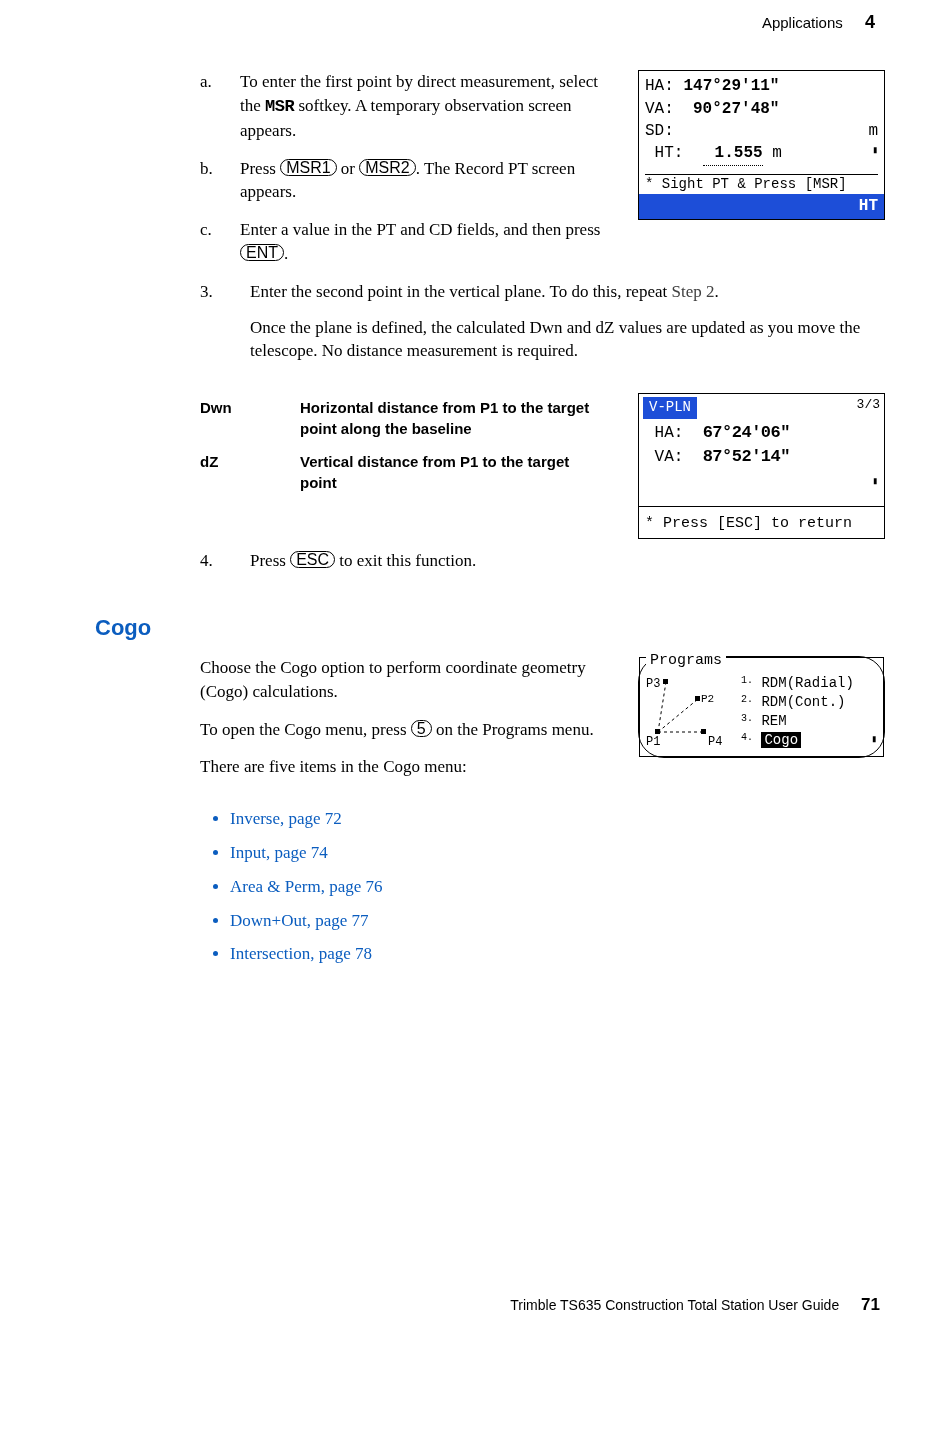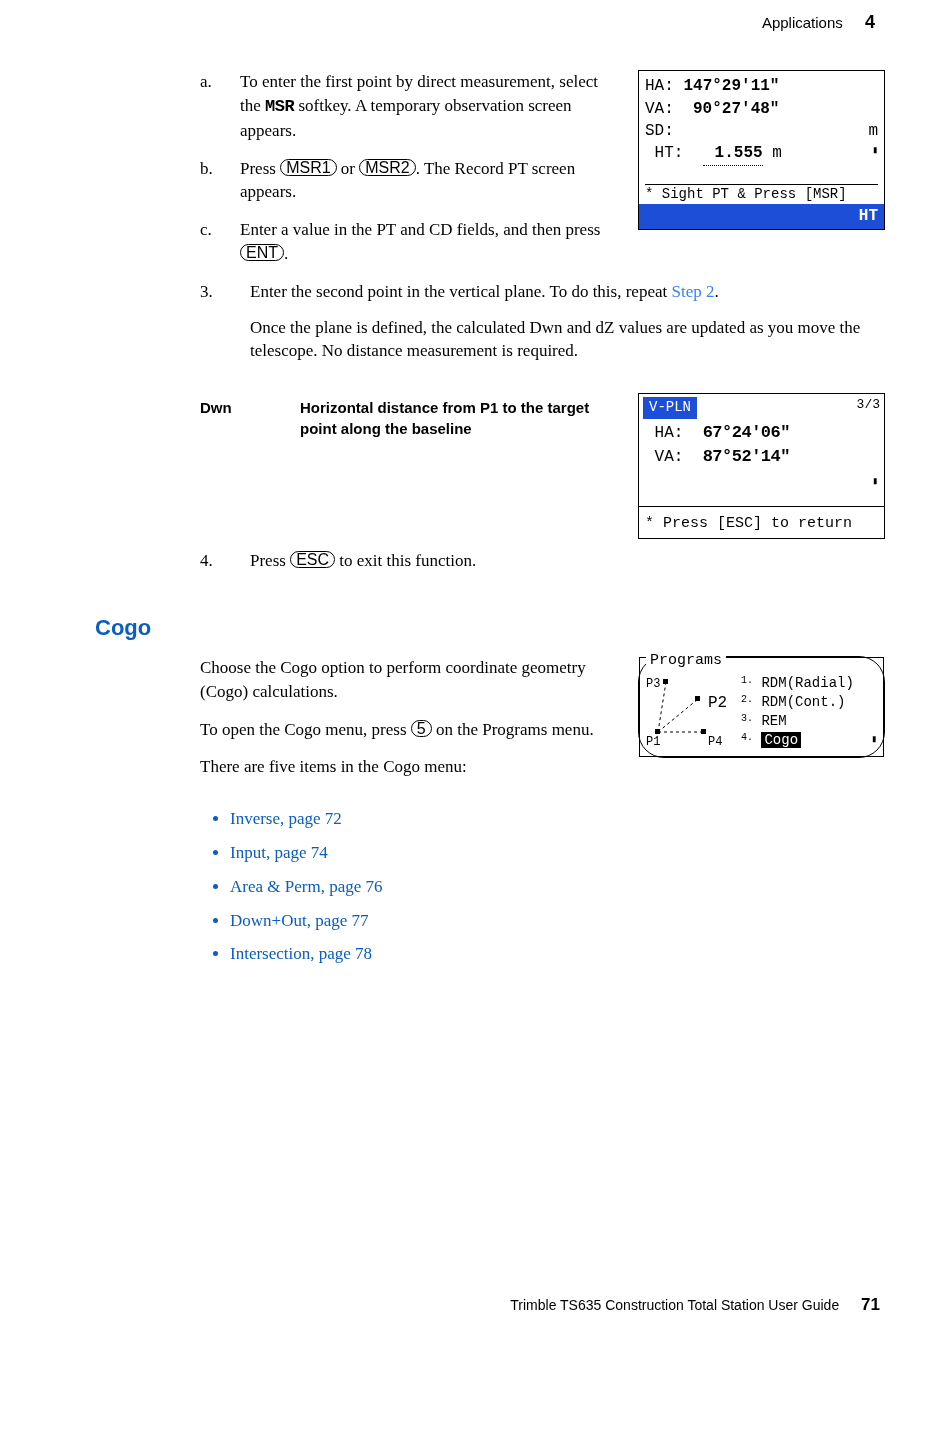--- a/index.html
+++ b/index.html
@@ -71,21 +71,21 @@
   .def-term { display: table-cell; font-weight: bold; padding: 4px 20px 8px 0; width:80px; vertical-align: top; }
   .def-desc { display: table-cell; font-weight: bold; padding: 4px 0 8px 0; vertical-align: top; }
 
   .screen2 { width: 245px; }
   .screen2 .tab { background:#1d4ed8; color:#fff; display:inline-block; padding:1px 6px; font-size:14px; }
   .screen2 .page-ind { float:right; font-size:13px; }
   .screen2 .foot { padding: 6px 6px 4px 6px; font-size:15px;}
 
   .note-line { margin: 18px 0 14px 55px; font-style: italic; }
   .note-line .lead { font-weight: bold; font-style: italic; }
-  .link { color: #3b82f6; text-align: center; }
+  .link { color: #404040; text-align: center; }
 
   .section-head {
     font-family: Arial, Helvetica, sans-serif;
     font-weight: bold;
     color: #0b5dbf;
     font-size: 22px;
     margin: 40px 0 12px 0;
   }
   .para { margin: 0 0 14px 55px; }
   .bullets { margin-left: 85px; list-style: disc; padding-left: 0; margin-top: 28px;}
@@ -123,21 +123,21 @@
     <span class="chap-num">4</span>
   </div>
 
   <div class="content-block clearfix">
 
     <div class="float-screen screen1">
       <div class="lcd">
         <div><span>HA:</span> <span class="b">147°29'11"</span></div>
         <div><span>VA:</span>&nbsp;&nbsp;<span class="b">90°27'48"</span></div>
         <div><span>SD:</span><span style="float:right">m</span></div>
-        <div style="border-bottom:1px solid #000; padding-bottom:18px;">&nbsp;<span>HT:</span>&nbsp;&nbsp;<span class="dotted b">1.555</span>&nbsp;<span>m</span><span class="bat">▮</span></div>
+        <div style="border-bottom:1px solid #000; padding-bottom:8px;">&nbsp;<span>HT:</span>&nbsp;&nbsp;<span class="dotted b">1.555</span>&nbsp;<span>m</span><span class="bat">▮</span></div>
         <div style="font-size:14px;">* Sight PT &amp; Press [MSR]</div>
       </div>
       <div class="footbar"><span>HT</span></div>
     </div>
 
     <div class="sub-steps">
       <div class="sub-step">
         <div class="letter">a.</div>
         <div class="txt">
           <span>To enter the first point by direct measurement, select the </span><span class="mono">MSR</span><span> softkey. A temporary observation screen appears.</span>
@@ -180,20 +180,24 @@
           <div>&nbsp;<span>HA:</span>&nbsp;&nbsp;<span class="mono" style="font-size:17px">67°24'06"</span></div>
           <div>&nbsp;<span>VA:</span>&nbsp;&nbsp;<span class="mono" style="font-size:17px">87°52'14"</span><span class="bat" style="margin-top:30px">▮</span></div>
         </div>
         <div class="foot" style="border-top:1px solid #000;">* Press [ESC] to return</div>
       </div>
 
       <div class="def-table">
         <div class="def-row">
           <div class="def-term">Dwn</div>
           <div class="def-desc">Horizontal distance from P1 to the target point along the baseline</div>
+        </div>
+        <div class="def-row">
+          <div class="def-term">dZ</div>
+          <div class="def-desc">Vertical distance from P1 to the target point</div>
         </div>
       </div>
     </div>
 
 
     <div class="step">
       <div class="num">4.</div>
       <div class="body">
         <span>Press </span><span class="keycap">ESC</span><span> to exit this function.</span>
       </div>
@@ -212,21 +216,21 @@
             <svg class="diag-svg" viewBox="0 0 95 70">
               <line x1="12" y1="58" x2="52" y2="25" stroke="#000" stroke-width="1" stroke-dasharray="3,3"></line>
               <line x1="12" y1="58" x2="58" y2="58" stroke="#000" stroke-width="1" stroke-dasharray="3,3"></line>
               <line x1="12" y1="58" x2="20" y2="8" stroke="#000" stroke-width="1" stroke-dasharray="3,3"></line>
               <rect x="9" y="55" width="5" height="5" fill="#000"></rect>
               <rect x="49" y="22" width="5" height="5" fill="#000"></rect>
               <rect x="55" y="55" width="5" height="5" fill="#000"></rect>
               <rect x="17" y="5" width="5" height="5" fill="#000"></rect>
             </svg>
             <span style="position:absolute; left:0; top:2px; font-size:12px;">P3</span>
-            <span style="position:absolute; left:62px; top:18px; font-size:16px;">P2</span>
+            <span style="position:absolute; left:55px; top:18px; font-size:11px;">P2</span>
             <span style="position:absolute; left:0; top:60px; font-size:12px;">P1</span>
             <span style="position:absolute; left:62px; top:60px; font-size:12px;">P4</span>
           </div>
           <div class="menu">
             <div><span class="sup">1.</span> <span>RDM(Radial)</span></div>
             <div><span class="sup">2.</span> <span>RDM(Cont.)</span></div>
             <div><span class="sup">3.</span> <span>REM</span></div>
             <div><span class="sup">4.</span> <span class="sel">Cogo</span> <span class="bat">▮</span></div>
           </div>
         </div>

